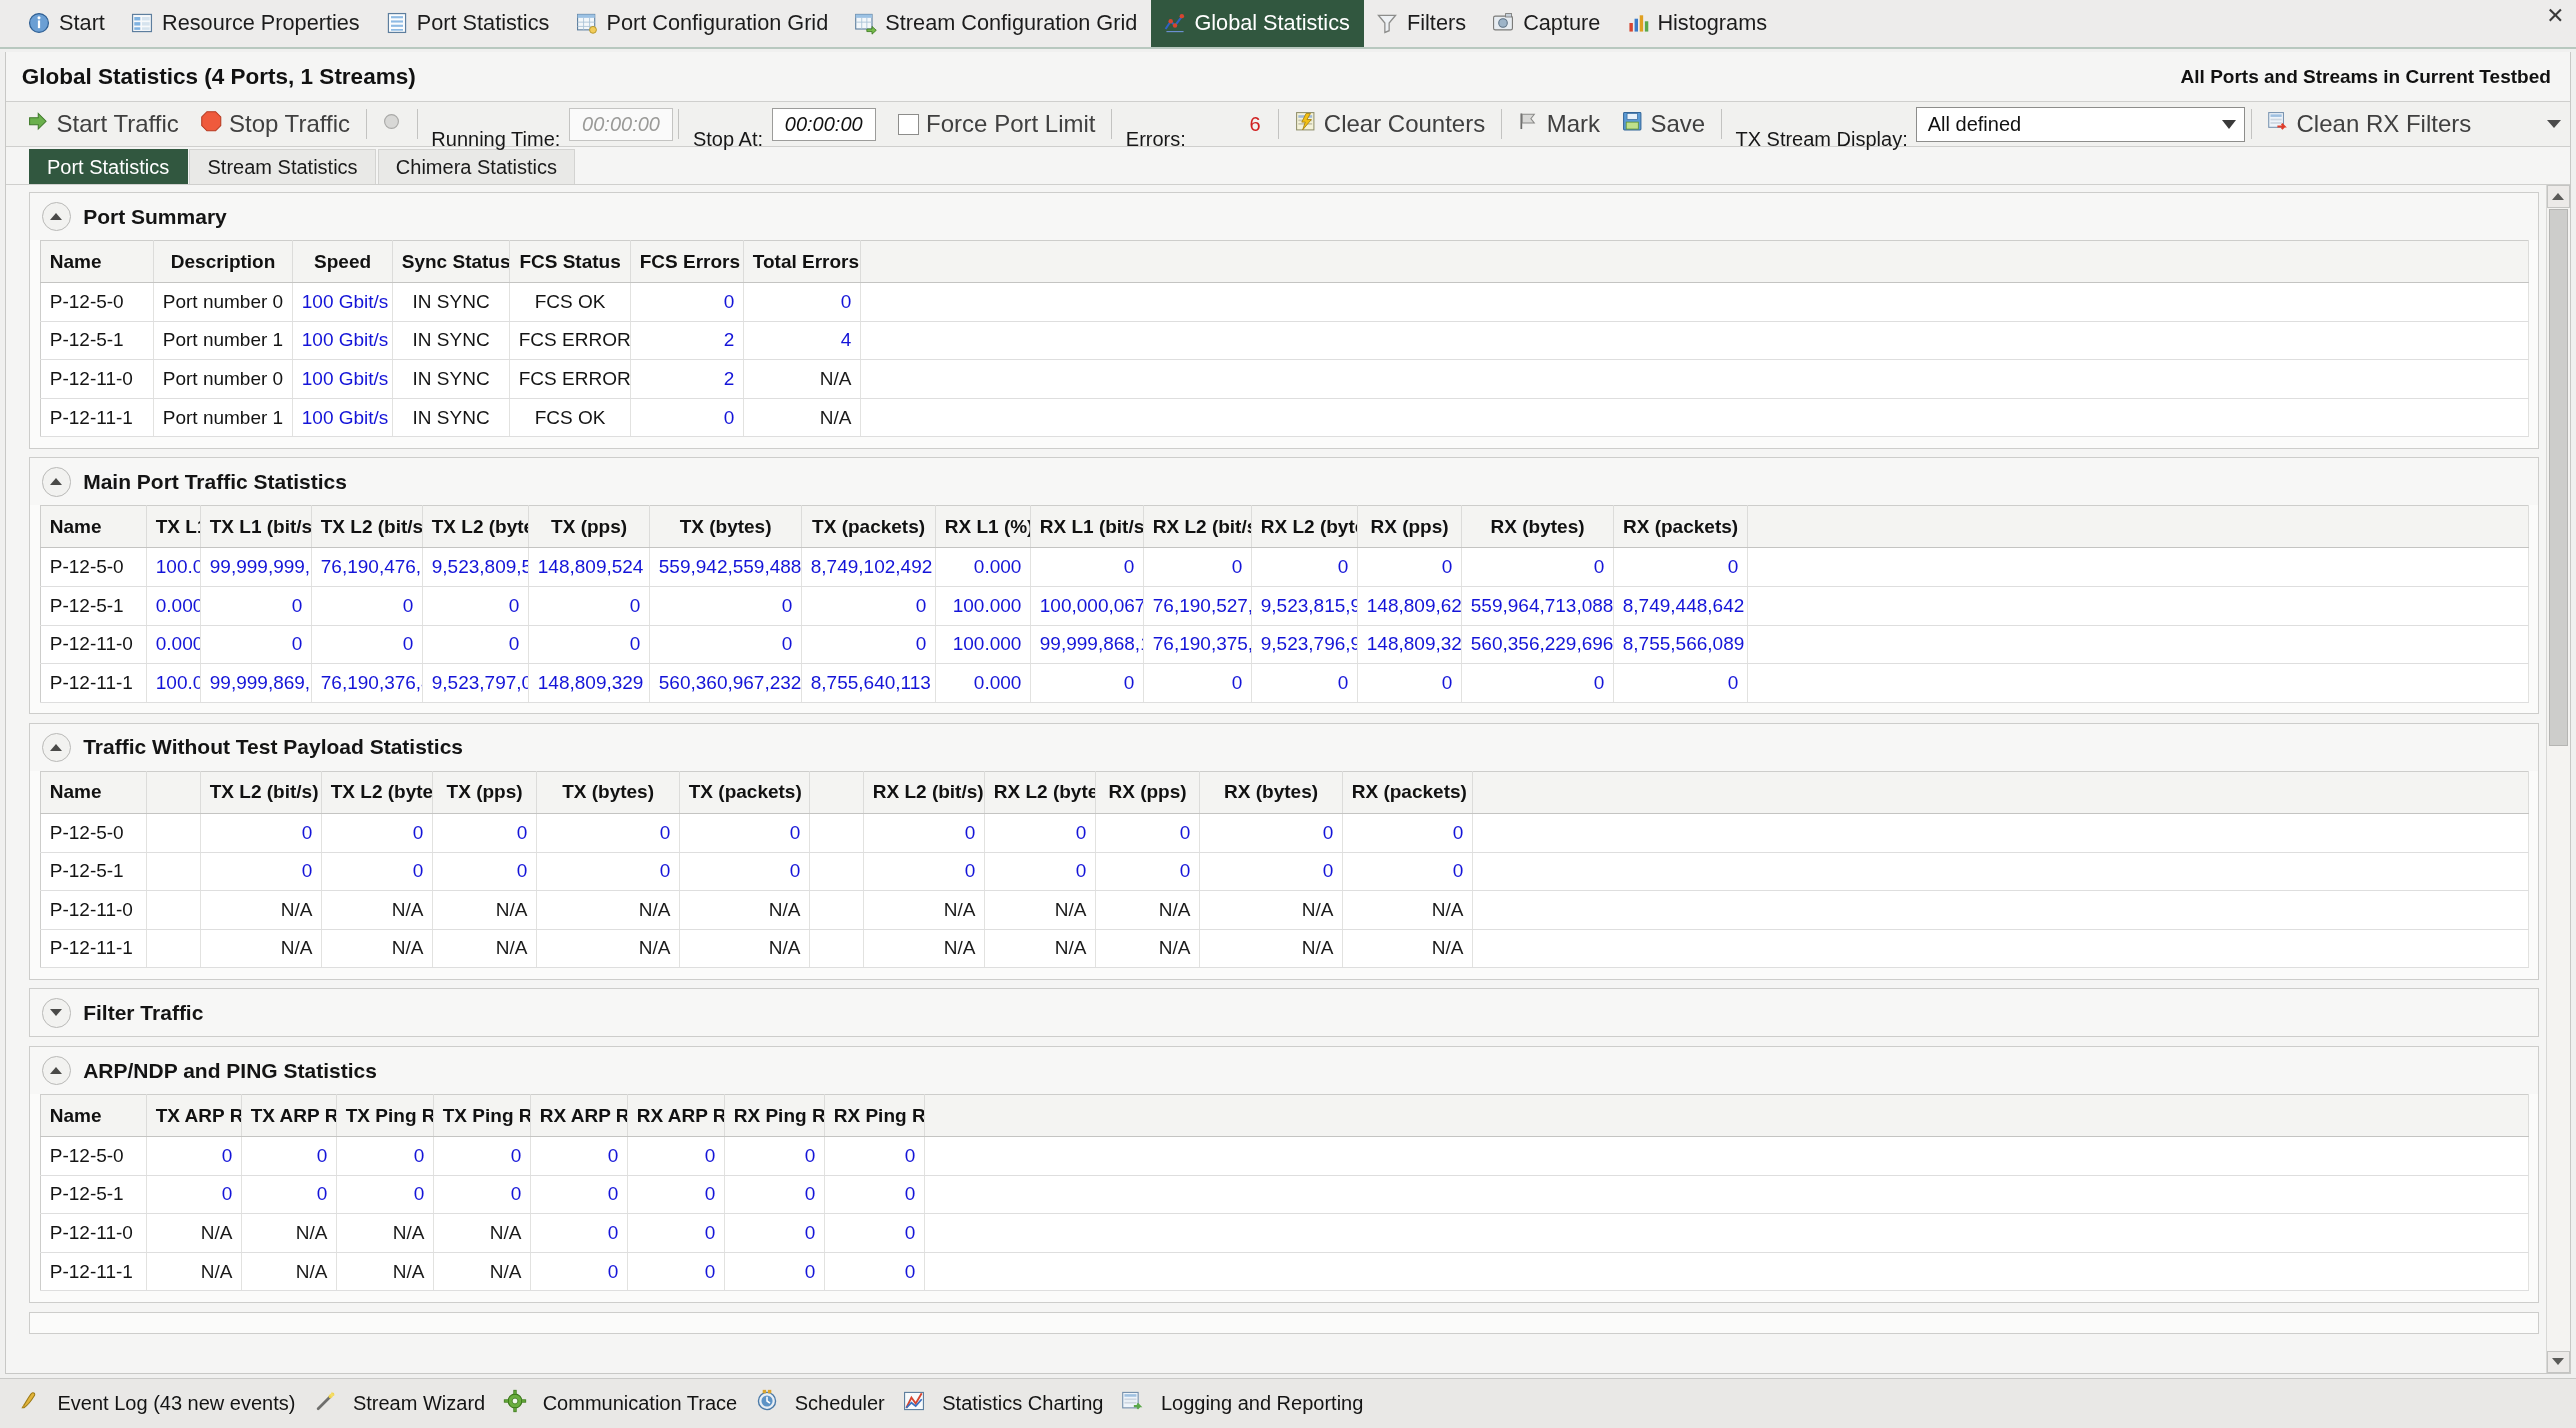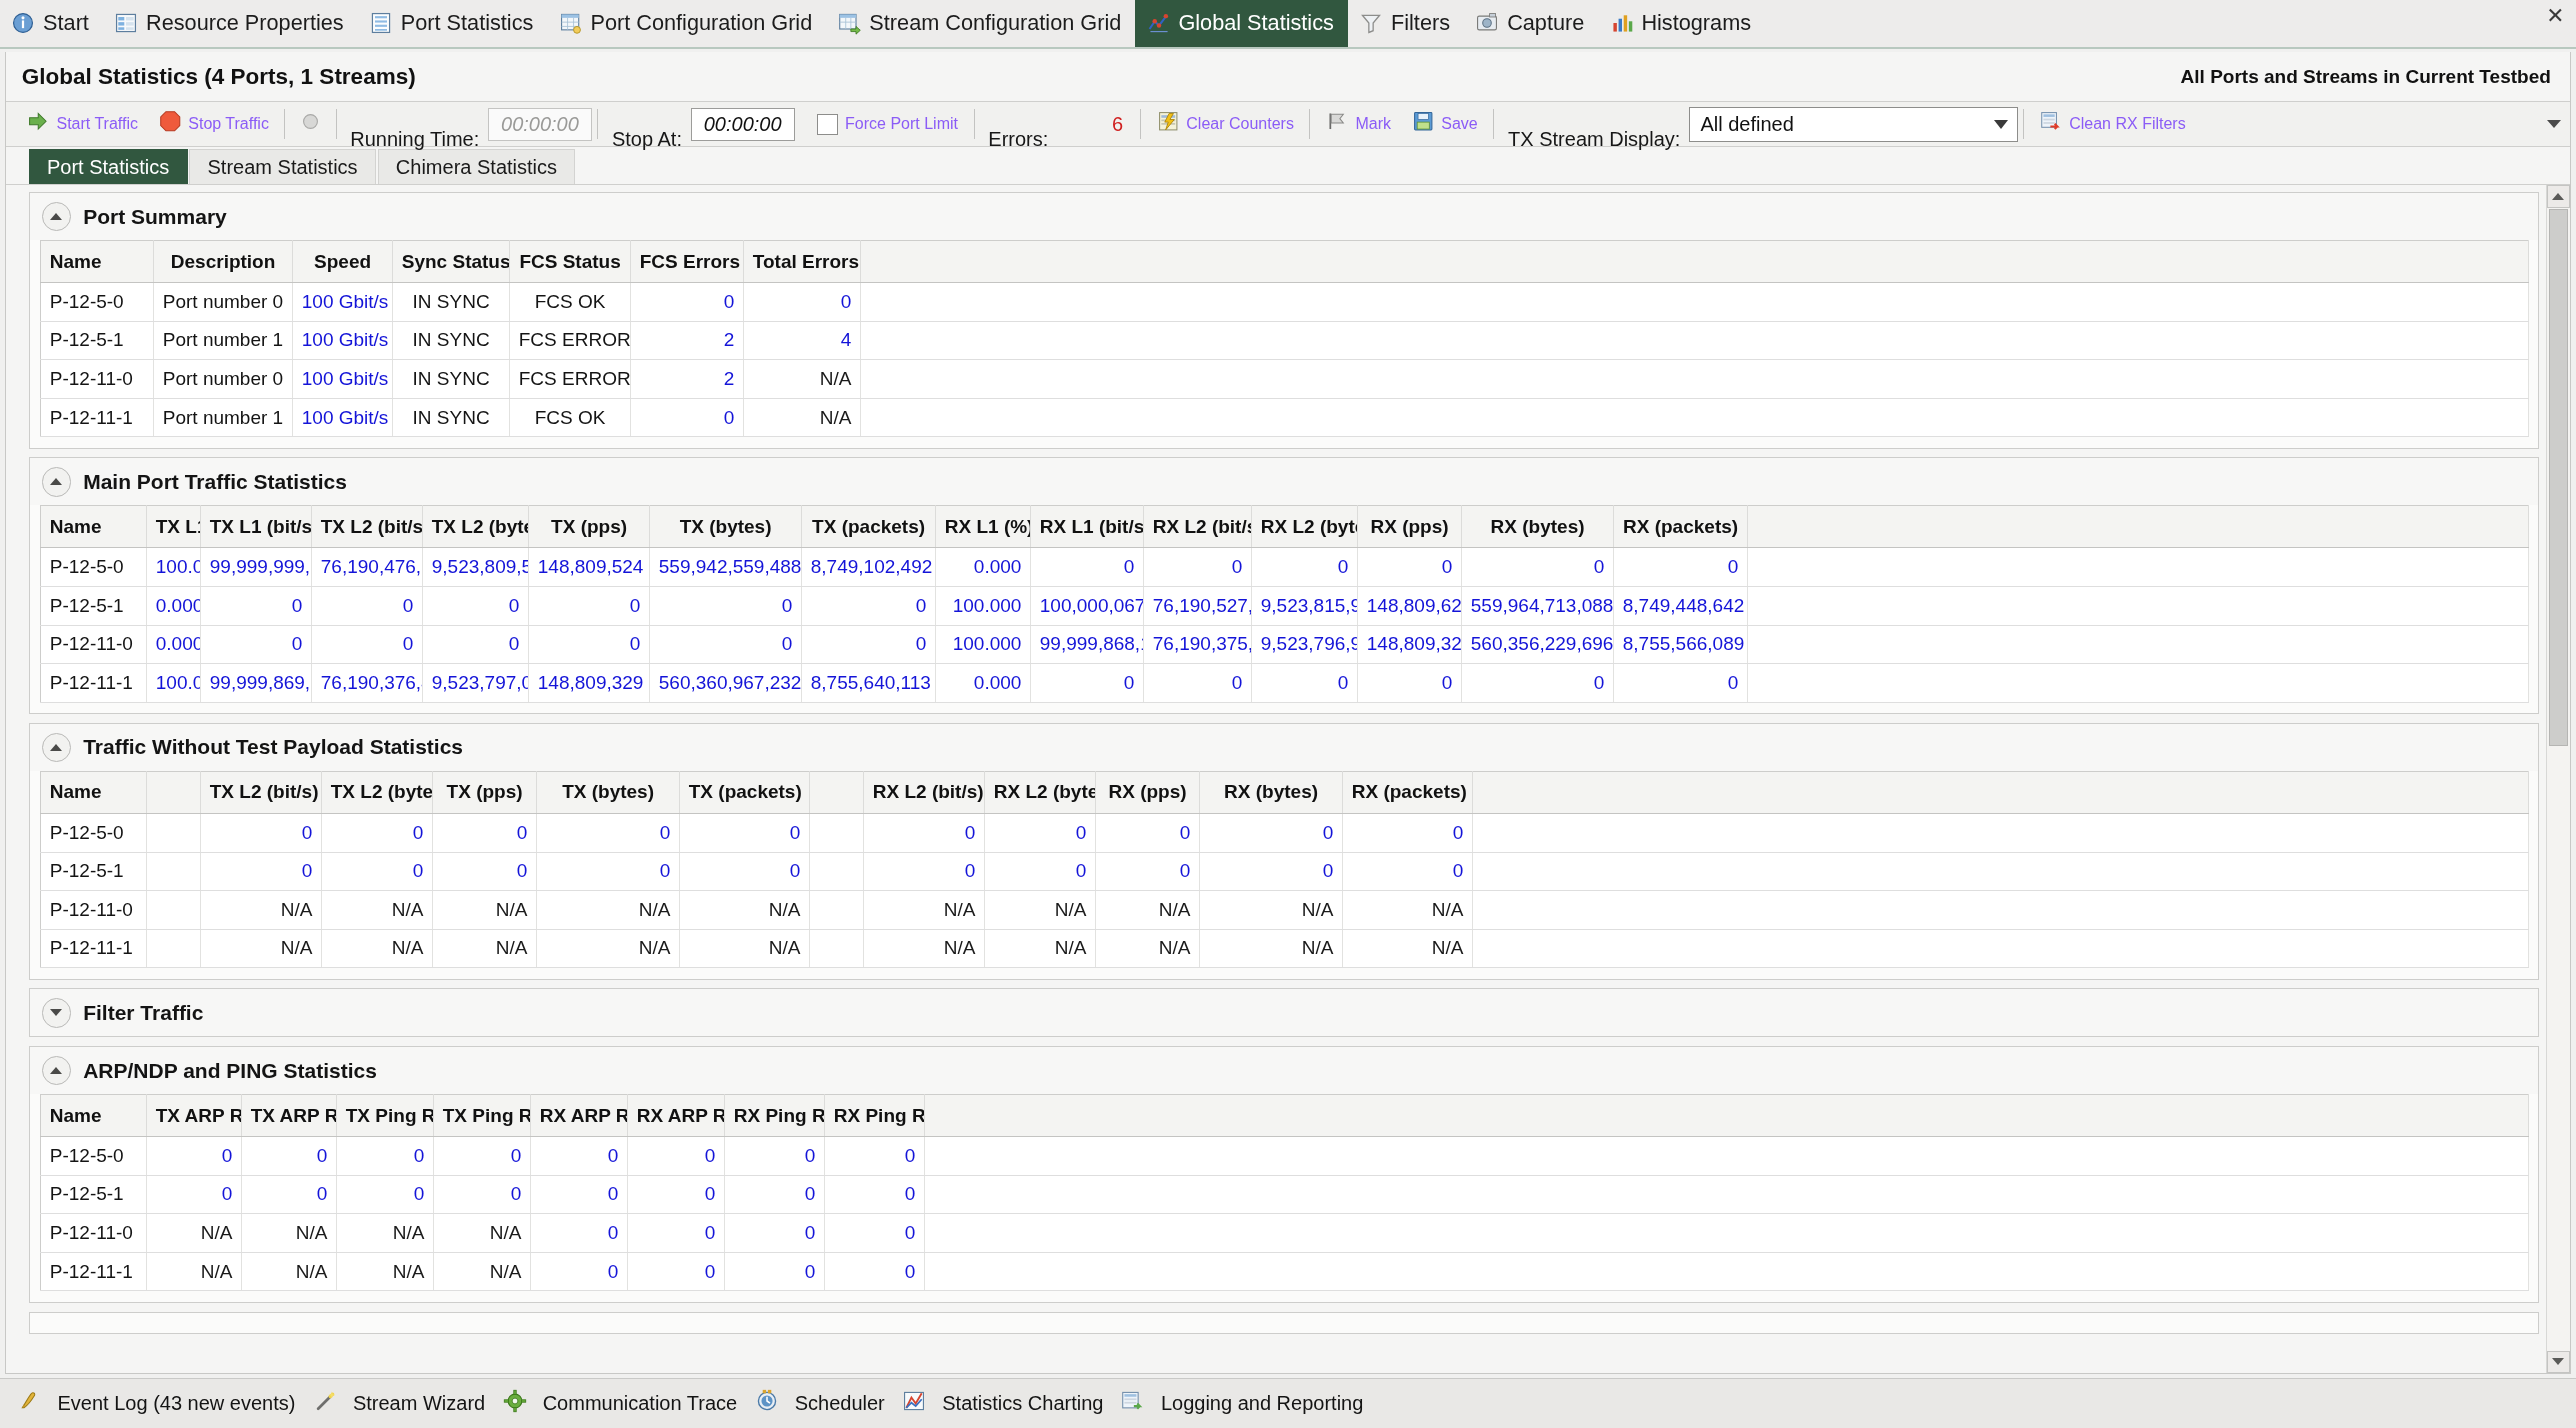--- a/index.html
+++ b/index.html
@@ -12,20 +12,21 @@
   }
 
   
   .tabbar {
     height: 49px;
     background: #edeceb;
     display: flex;
     align-items: flex-end;
     position: relative;
     border-bottom: 2.6px solid #b8c8bf;
+    padding-left: 16px;
   }
   .tabbar-inner { display: flex; align-items: flex-end; height: 49px; }
   .tab {
     display: flex; align-items: center; gap: 7.8px;
     height: 49px;
     padding: 0 14px 0 11.3px;
     font-size: 21.7px;
     color: #1c1c1c;
     white-space: nowrap;
     cursor: pointer;
@@ -73,21 +74,21 @@
     padding: 0 7px 0 10.4px;
     gap: 0;
     position: relative;
   }
   .tb-item {
     display: flex; align-items: center; gap: 7px;
     padding: 0 10.4px; height: 36px;
     font-size: 20px; color: #171717; white-space: nowrap;
     cursor: pointer;
   }
-  .tb-label { font-size: 16px; color: #8b5cf6; text-align: center; }
+  .tb-label { font-size: 24px; color: #404040; text-align: center; }
   .tb-static { display: flex; align-items: center; padding: 0 8.7px; font-size: 20px; color: #171717; white-space: nowrap; margin-top: 30px; }
   .tb-sep { width: 0.9px; height: 29.5px; background: #c3c3c1; margin: 0 5.2px; }
   .tb-input {
     height: 33px; min-width: 104px;
     background: #ffffff; border: 0.9px solid #9c9c9a;
     font-size: 20px; color: #111;
     display: flex; align-items: center; justify-content: center;
     padding: 0 8.7px;
     font-style: italic;
   }

